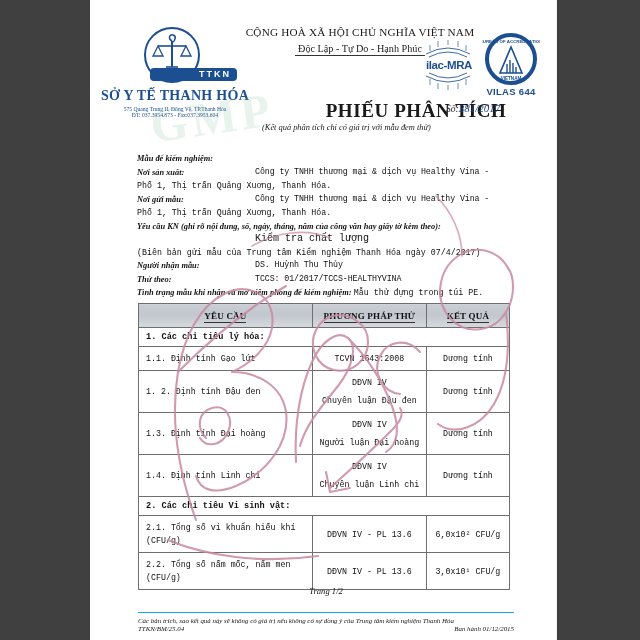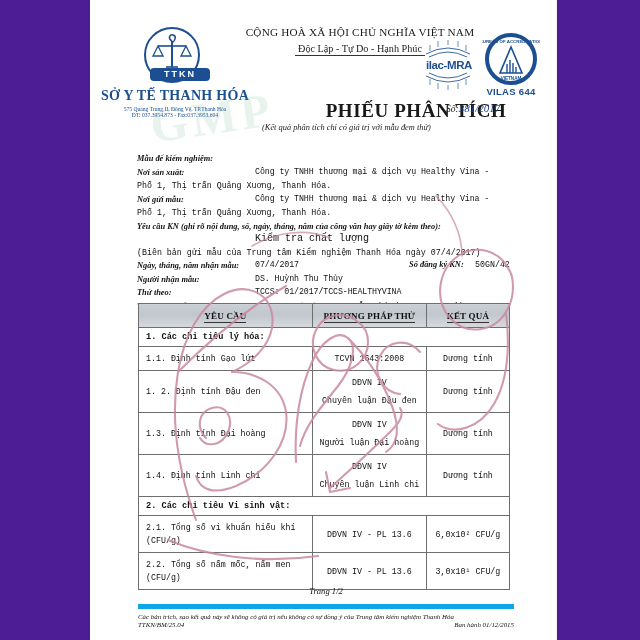--- a/index.html
+++ b/index.html
@@ -8,21 +8,21 @@
     width: 640px;
     height: 640px;
     background: #ffffff;
     font-family: "Liberation Serif", serif;
     overflow: hidden;
   }
   #page {
     position: relative;
     width: 640px;
     height: 640px;
-    background: #4c1d95;
+    background: #404040;
     overflow: hidden;
   }
   
   .scan-edge-left {
     position: absolute; left: 90px; top: 0; width: 1px; height: 640px;
     background: #ececec;
   }
   .scan-edge-right {
     position: absolute; left: 556px; top: 0; width: 1px; height: 640px;
     background: #f0f0f0;
@@ -56,25 +56,26 @@
   
   .ttkn-logo {
     position: absolute; left: 54px; top: 27px; width: 56px; height: 56px;
   }
   .ttkn-logo .ring {
     position: absolute; left: 0; top: 0; width: 56px; height: 56px;
     border: 2.5px solid #1c4f91; border-radius: 50%;
     box-sizing: border-box; background: #fff;
   }
   .ttkn-logo .badge {
-    position: absolute; left: 6px; bottom: 2px; width: 60px; height: 13px;
+    position: absolute; left: 6px; bottom: 2px; width: 44px; height: 13px;
     background: #1c4f91; border-radius: 4px;
     color: #fff; font-size: 9px; font-weight: bold; letter-spacing: 2px;
     text-align: center; line-height: 13px;
     font-family: "Liberation Sans", sans-serif;
+    padding-left: 43px;
   }
 
   .org {
     position: absolute; left: 10px; top: 88px; width: 150px; text-align: center;
     color: #1c4f91;
   }
   .org .o1 { font-size: 14px; font-weight: bold; letter-spacing: .3px; white-space: nowrap;}
   .org .o2 { font-size: 9.6px; font-weight: bold; letter-spacing: .3px; margin-top: 1px; white-space: nowrap;}
   .org .o3 { font-size: 5.6px; margin-top: 1.5px; white-space: nowrap; }
   .org .o4 { font-size: 5.6px; margin-top: .5px; white-space: nowrap; }
@@ -170,21 +171,21 @@
   }
   .c-name { padding: 5px 16px 5px 7px; vertical-align: middle; line-height: 13px; }
   .c-meth { text-align: center; vertical-align: middle; line-height: 13px; padding: 5px 2px; }
   .c-res  { text-align: center; vertical-align: middle; padding: 5px 2px; }
   .meth2 { display:block; margin-top: 5px; }
 
   
   .footer { position: absolute; left: 48px; top: 586px; width: 376px; }
   .page-no {
     text-align: center; font-size: 8.6px; font-style: italic; color: #111;
-    padding-bottom: 8px; border-bottom: 5px solid #0ea5e9;
+    padding-bottom: 16px; border-bottom: 1px solid #0ea5e9;
   }
   .disclaimer {
     margin-top: 4px; font-size: 6.9px; font-style: italic; color: #111;
     white-space: nowrap;
   }
   .foot-row {
     margin-top: 1px; font-size: 6.9px; font-style: italic; color: #111;
     display: flex; justify-content: space-between;
   }
 
@@ -311,26 +312,20 @@
       <div class="row">
         <span class="lbl">Yêu cầu KN (ghi rõ nội dung, số, ngày, tháng, năm của công văn hay giấy tờ kèm theo):</span>
       </div>
       <div class="row">
         <span class="center-val">Kiểm tra chất lượng</span>
       </div>
       <div class="row">
         <span class="cont">(Biên bản gửi mẫu của Trung tâm Kiểm nghiệm Thanh Hóa ngày 07/4/2017)</span>
       </div>
 
-      <div class="row">
-        <span class="lbl">Ngày, tháng, năm nhận mẫu:</span>
-        <span class="val fixed-val">07/4/2017</span>
-        <span class="reg-label">Số đăng ký KN:</span>
-        <span class="reg-val">50GN/42</span>
-      </div>
 
       <div class="row">
         <span class="lbl">Người nhận mẫu:</span>
         <span class="val fixed-val">DS. Huỳnh Thu Thủy</span>
       </div>
 
       <div class="row">
         <span class="lbl">Thử theo:</span>
         <span class="val fixed-val">TCCS: 01/2017/TCCS-HEALTHYVINA</span>
       </div>

